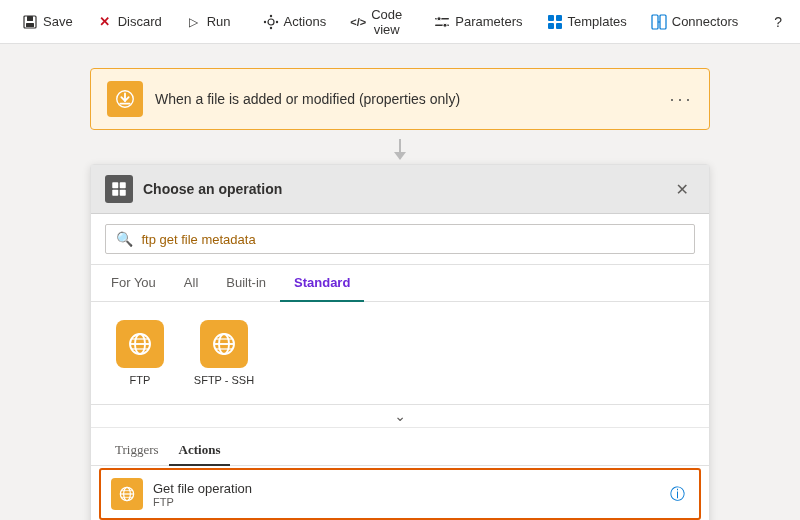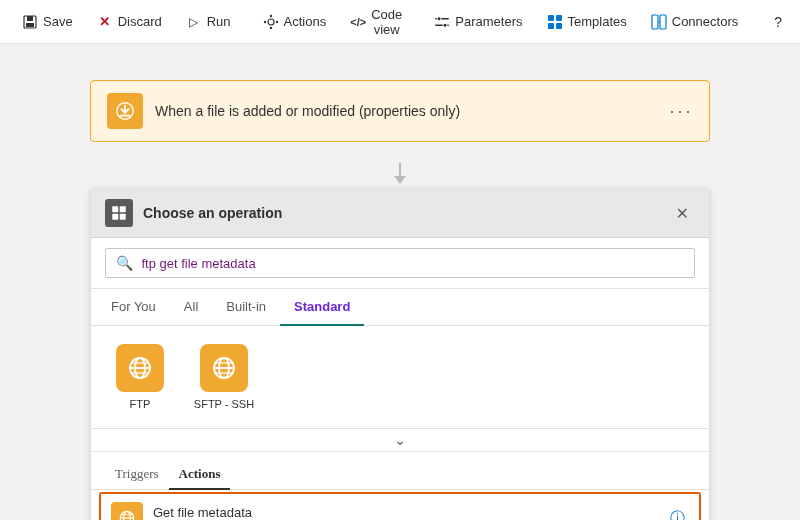--- a/index.html
+++ b/index.html
@@ -60,21 +60,21 @@
 
     
     .trigger-block {
       display: flex;
       align-items: center;
       background: #fff4e0;
       border: 1px solid #f0a830;
       border-radius: 4px;
       padding: 12px 16px;
       width: 620px;
-      margin: 16px auto;
+      margin: 4px auto;
       position: relative;
     }
     .trigger-icon {
       width: 36px;
       height: 36px;
       background: #f0a830;
       border-radius: 4px;
       display: flex;
       align-items: center;
       justify-content: center;
@@ -177,21 +177,21 @@
       border-radius: 2px;
       padding: 6px 10px;
       background: #fff;
     }
     .search-box input {
       border: none;
       outline: none;
       font-size: 13px;
       flex: 1;
       background: transparent;
-      color: #701a75;
+      color: #a16207;
     }
     .search-icon-wrap {
       color: #605e5c;
       margin-right: 8px;
       font-size: 14px;
     }
 
     
     .tabs-row {
       display: flex;
@@ -511,21 +511,21 @@
         <div class="result-item-icon">
           <svg viewBox="0 0 24 24" xmlns="http://www.w3.org/2000/svg">
             <circle cx="12" cy="12" r="8" stroke="white" stroke-width="1.5" fill="none"></circle>
             <ellipse cx="12" cy="12" rx="4" ry="8" stroke="white" stroke-width="1.5" fill="none"></ellipse>
             <line x1="4" y1="12" x2="20" y2="12" stroke="white" stroke-width="1.5"></line>
             <line x1="5" y1="8" x2="19" y2="8" stroke="white" stroke-width="1"></line>
             <line x1="5" y1="16" x2="19" y2="16" stroke="white" stroke-width="1"></line>
           </svg>
         </div>
         <div class="result-item-text">
-          <div class="result-item-name">Get file metadata</div>
+          <div class="result-item-name">Get file operation</div>
           <div class="result-item-sub">FTP</div>
         </div>
         <span class="result-item-info">ⓘ</span>
       </div>
       <div class="result-item">
         
         
         
       </div>
     </div>

